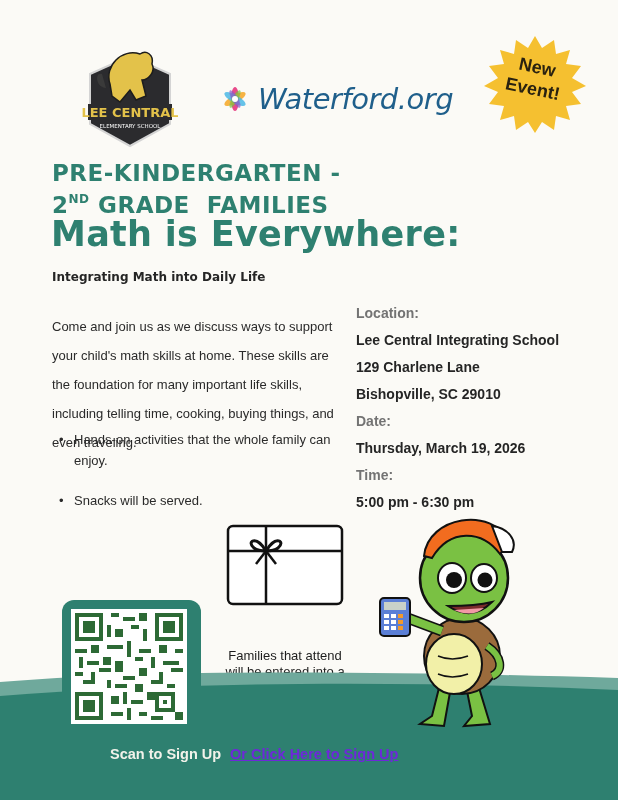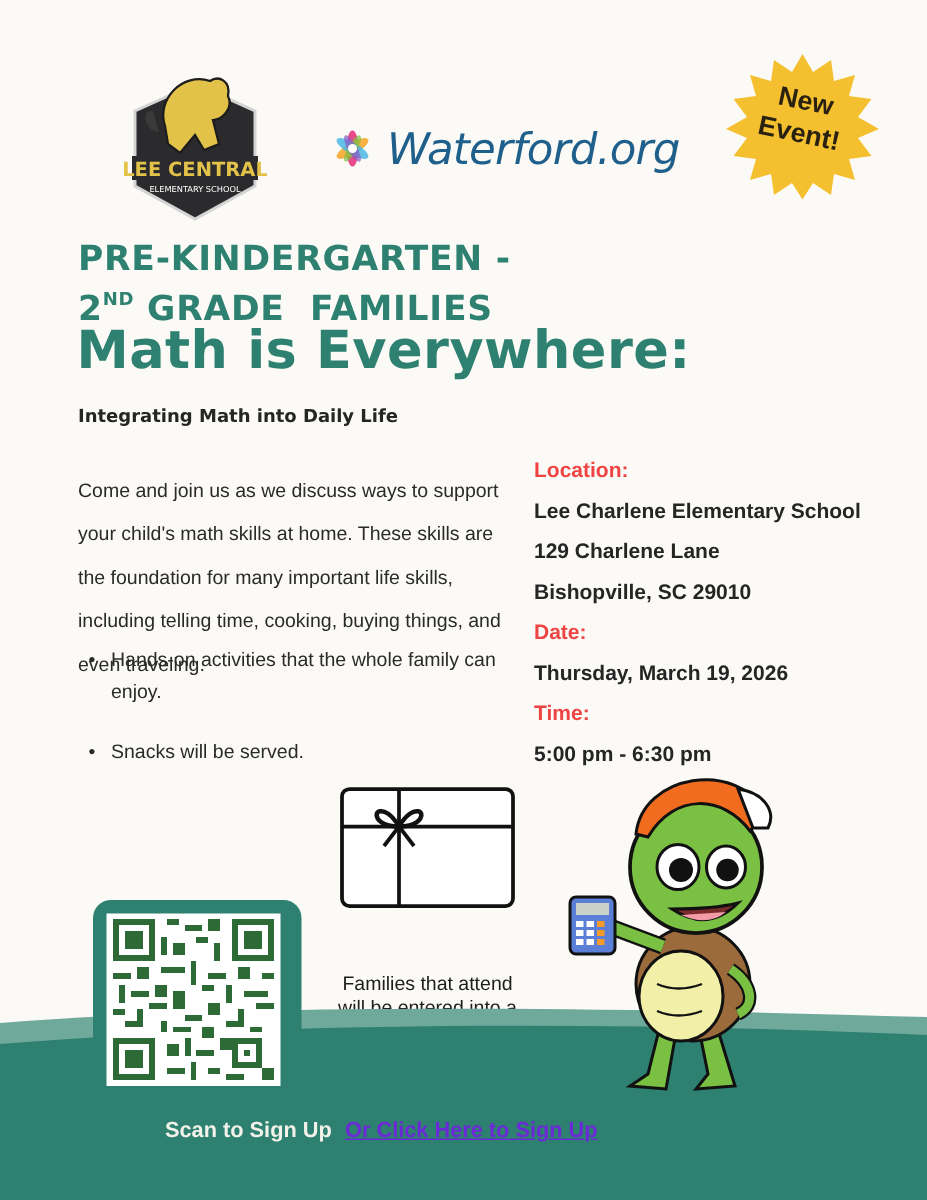--- a/index.html
+++ b/index.html
@@ -44,21 +44,21 @@
   .intro {
     position: absolute; left: 52px; top: 312px; width: 290px;
     font-size: 13px; line-height: 29px; color: #2a2a2a;
   }
   .bullets { position: absolute; left: 58px; top: 430px; width: 290px; list-style: none; }
   .bullets li { position: relative; padding-left: 16px; font-size: 13px; line-height: 20.5px; color: #2a2a2a; margin-bottom: 20px; }
   .bullets li::before { content: "•"; position: absolute; left: 1px; top: 0; }
 
   
   .details { position: absolute; left: 356px; top: 300px; width: 250px; }
-  .detail-label { font-weight: bold; font-size: 14px; color: #ef4444; height: 27px; line-height: 27px; }
+  .detail-label { font-weight: bold; font-size: 14px; color: #737373; height: 27px; line-height: 27px; }
   .detail-value { font-weight: bold; font-size: 14px; color: #252525; height: 27px; line-height: 27px; }
 
   
   .gift-card { position: absolute; left: 226px; top: 524px; width: 118px; height: 82px; }
   .gift-text {
     position: absolute; left: 220px; top: 610px; width: 130px; text-align: center;
     font-size: 13px; line-height: 15.5px; color: #1d1d1d; margin-top: 38px;
   }
 
   
@@ -126,21 +126,21 @@
 
   <p class="intro">Come and join us as we discuss ways to support your child's math skills at home. These skills are the foundation for many important life skills, including telling time, cooking, buying things, and even traveling.</p>
 
   <ul class="bullets">
     <li>Hands-on activities that the whole family can enjoy.</li>
     <li>Snacks will be served.</li>
   </ul>
 
   <div class="details">
     <div class="detail-label">Location:</div>
-    <div class="detail-value">Lee Charlene Elementary School</div>
+    <div class="detail-value">Lee Central Integrating School</div>
     <div class="detail-value">129 Charlene Lane</div>
     <div class="detail-value">Bishopville, SC 29010</div>
     <div class="detail-label">Date:</div>
     <div class="detail-value">Thursday, March 19, 2026</div>
     <div class="detail-label">Time:</div>
     <div class="detail-value">5:00 pm - 6:30 pm</div>
   </div>
 
   <svg class="gift-card" viewBox="0 0 118 82">
     <rect x="2" y="2" width="114" height="78" rx="5" fill="#fff" stroke="#111" stroke-width="2.5"></rect>

